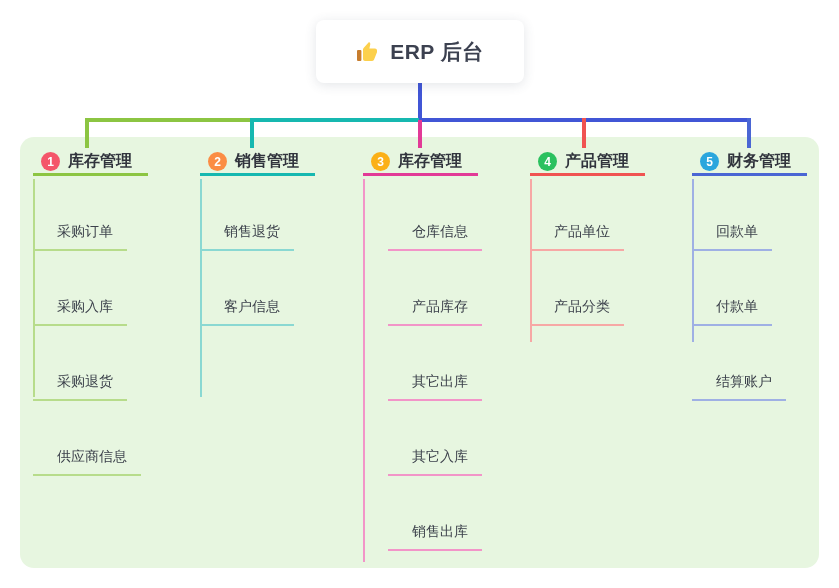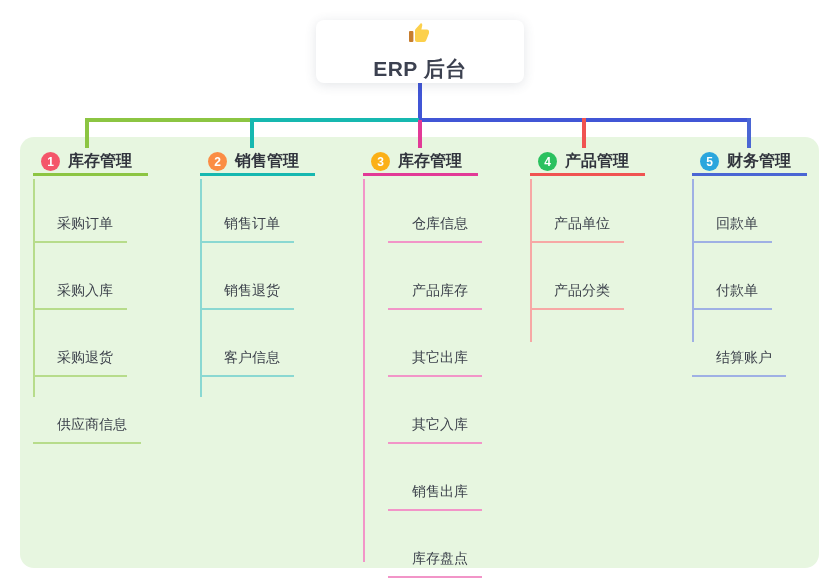--- a/index.html
+++ b/index.html
@@ -11,21 +11,21 @@
   
   .panel{
     position:absolute;left:20px;top:137px;width:799px;height:431px;
     background:#e7f6e0;border-radius:14px;
   }
   
   .root-node{
     position:absolute;left:316px;top:20px;width:208px;height:63px;
     background:#ffffff;border-radius:8px;
     box-shadow:0 2px 12px rgba(60,70,90,0.14);
-    display:flex;align-items:center;justify-content:center;gap:10px;flex-direction:column;
+    display:flex;align-items:center;justify-content:center;gap:10px;
   }
   .root-label{font-size:21px;font-weight:600;color:#3c4150;letter-spacing:0.5px;}
   .thumb-icon{width:24px;height:24px;display:block;}
   
   .stem{position:absolute;left:418px;top:83px;width:4px;height:37px;background:#4156d6;}
   .bus{position:absolute;top:118px;height:4px;}
   .bus-green{left:85px;width:169px;background:#8cc542;}
   .bus-teal{left:254px;width:165px;background:#16b8b0;}
   .bus-blue{left:419px;width:332px;background:#4156d6;}
   .drop{position:absolute;width:4px;}
@@ -61,21 +61,21 @@
   .vline{position:absolute;left:0;top:29px;width:2px;}
   .c1 .vline{height:218px;background:#b7dc8b;}
   .c2 .vline{height:218px;background:#8ad8d2;}
   .c3 .vline{height:383px;background:#f295c8;}
   .c4 .vline{height:163px;background:#f7a8a5;}
   .c5 .vline{height:163px;background:#9fb0e4;}
   .items{position:absolute;left:0;top:26px;}
   .item{
     height:53px;box-sizing:content-box;
     display:flex;align-items:flex-end;
-    padding:4px 14px 8px 24px;width:max-content;
+    padding:12px 14px 8px 24px;width:max-content;
     border-bottom:2px solid #000;
     font-size:14px;color:#3c414b;white-space:nowrap;cursor:default;
   }
   .c1 .item{border-color:#b7dc8b;}
   .c2 .item{border-color:#8ad8d2;}
   .c3 .item{border-color:#f295c8;margin-left:25px;}
   .c4 .item{border-color:#f7a8a5;}
   .c5 .item{border-color:#9fb0e4;}
 </style>
 </head>
@@ -117,21 +117,20 @@
     </div>
   </div>
 
   <div class="branch c2">
     <div class="bhead">
       <span class="badge">2</span>
       <span class="blabel">销售管理</span>
     </div>
     <div class="vline"></div>
     <div class="items">
-      <div class="item">销售订单</div>
       <div class="item">销售退货</div>
       <div class="item">客户信息</div>
     </div>
   </div>
 
   <div class="branch c3">
     <div class="bhead">
       <span class="badge">3</span>
       <span class="blabel">库存管理</span>
     </div>

